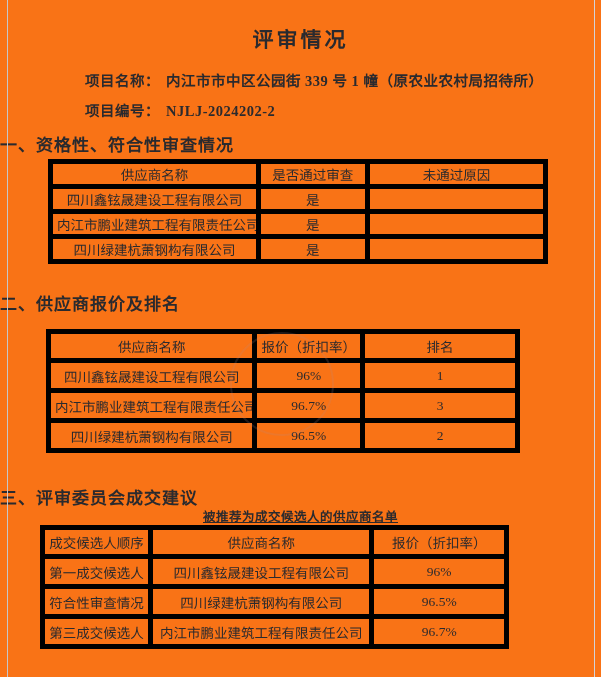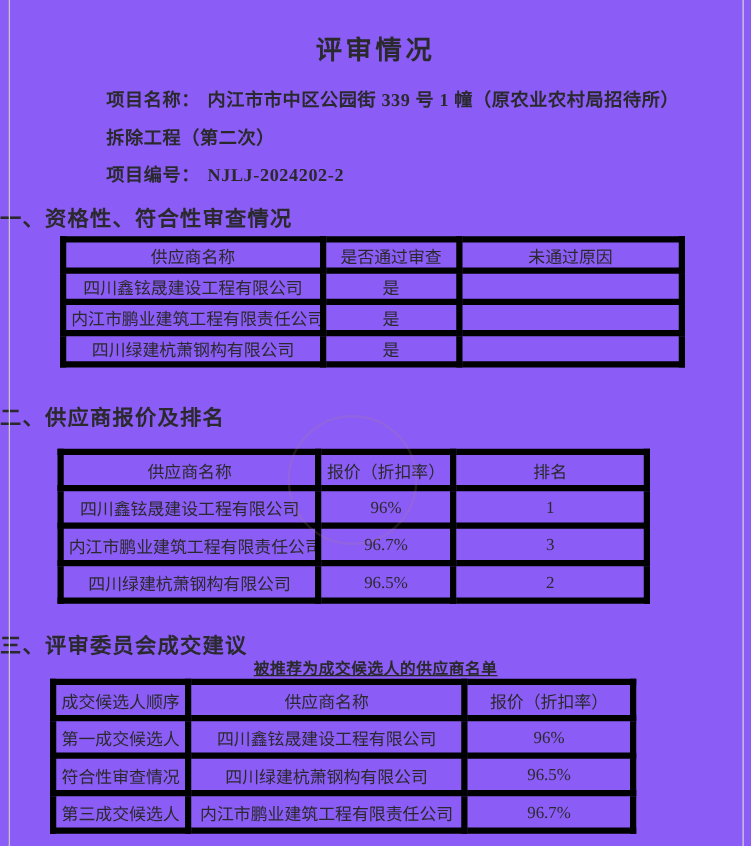--- a/index.html
+++ b/index.html
@@ -1,21 +1,21 @@
 <!DOCTYPE html>
 <html lang="zh-CN"><head>
 <meta charset="utf-8">
 <style>
   * { box-sizing: border-box; }
   html, body { margin: 0; padding: 0; background: #ffffff; }
   .page {
     position: relative;
     width: 601px;
     height: 677px;
-    background: #8b5cf6;
+    background: #f97316;
     overflow: hidden;
     font-family: "Liberation Serif", "DejaVu Serif", serif;
     color: #2a2a2e;
   }
   .edge { position: absolute; top: 0; bottom: 0; width: 1px; }
   .edge-left  { left: 7px;  background: #c6c6ca; }
   .edge-right { left: 594px; background: #d2d2d8; }
 
   .stamp {
     position: absolute;
@@ -42,21 +42,21 @@
   }
   .meta .label { margin-right: 6px; font-family: Liberation Serif, serif; }
 
   .section-heading {
     margin: 0; text-align: left;
     font-size: 17px; font-weight: 700;
     line-height: 19px; letter-spacing: 1px;
   }
   .s1 { margin-top: 10px; }
   .s2 { margin-top: 31px; }
-  .s3 { margin-top: 24px; }
+  .s3 { margin-top: 36px; }
   .subtitle {
     margin: 2px 0 0; text-align: center;
     font-size: 12.5px; font-weight: 700;
     line-height: 14px; letter-spacing: 0.5px; text-decoration: underline;
   }
 
   table {
     border-collapse: collapse;
     table-layout: fixed;
   }
@@ -87,21 +87,20 @@
 
 <div class="page">
   <div class="edge edge-left"></div>
   <div class="edge edge-right"></div>
   <div class="stamp"></div>
 
   <h1 class="doc-title">评审情况</h1>
 
   <div class="meta">
     <p><span class="label">项目名称：</span><span>内江市市中区公园街 339 号 1 幢（原农业农村局招待所）</span></p>
-    <p><span>拆除工程（第二次）</span></p>
     <p><span class="label">项目编号：</span><span>NJLJ-2024202-2</span></p>
   </div>
 
   <h2 class="section-heading s1">一、资格性、符合性审查情况</h2>
   <table class="t1">
     <colgroup>
         <col style="width:42%">
         <col style="width:22%">
         <col style="width:36%">
       </colgroup>

